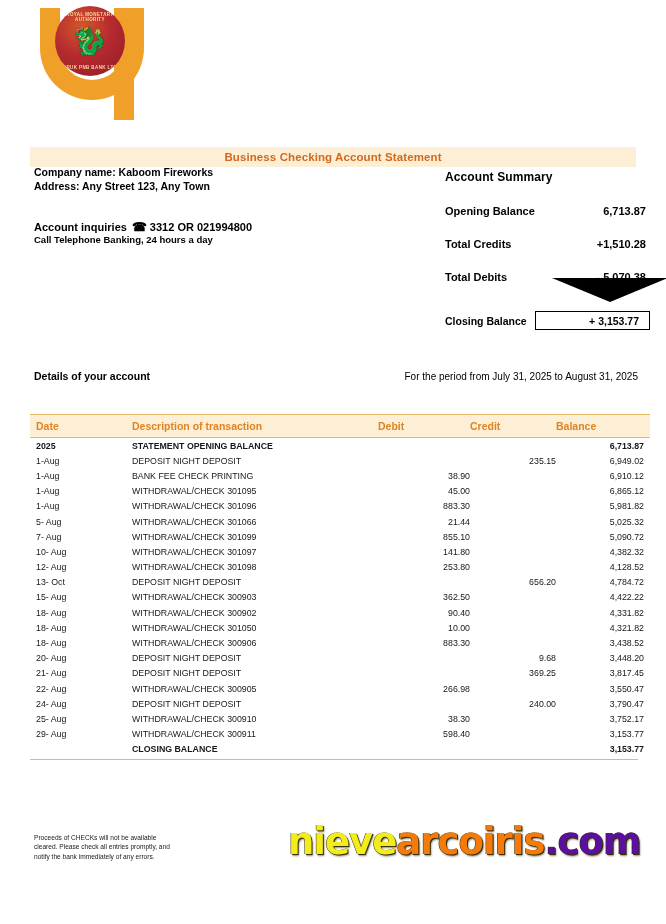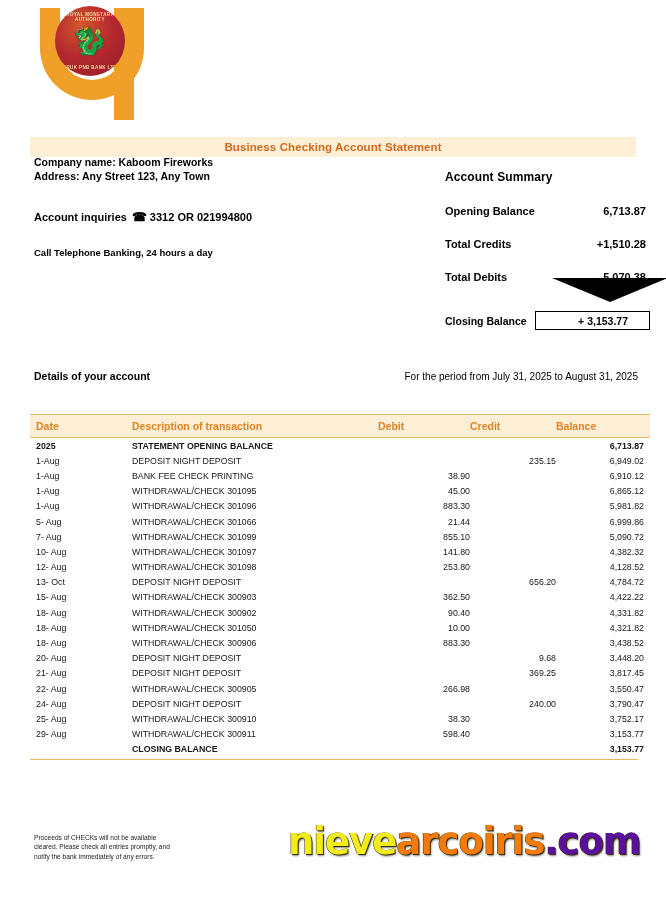--- a/index.html
+++ b/index.html
@@ -75,61 +75,60 @@
     font-size: 28px;
     line-height: 1;
     color: #f3c96a;
     text-shadow: 0 0 2px #6d1320;
   }
 
   
   .title-banner {
     position: absolute;
     left: 30px;
-    top: 137px;
+    top: 147px;
     width: 606px;
     height: 20px;
     background: #fcefd6;
     display: flex;
     align-items: center;
     justify-content: center;
   }
   .title-banner .t {
     font-size: 11.5px;
     font-weight: bold;
     color: #d2691e;
     letter-spacing: .1px;
   }
 
   
   .info-left {
     position: absolute;
     left: 34px;
-    top: 155px;
+    top: 165px;
     width: 380px;
   }
   .info-left .line {
     font-size: 10.5px;
     font-weight: bold;
     line-height: 14px;
     white-space: nowrap;
   }
   .info-left .inquiries {
     margin-top: 27px;
     font-size: 11px;
     font-weight: bold;
     white-space: nowrap;
   }
   .phone-icon {
     font-size: 12px;
     margin: 0 3px 0 5px;
     letter-spacing: 0;
   }
   .info-left .tb {
-    margin-top: 23px;
     font-size: 9.5px;
     font-weight: bold;
     white-space: nowrap;
   }
 
   
   .summary {
     position: absolute;
     left: 445px;
     top: 170px;
@@ -171,21 +170,21 @@
   }
   .closing-row .lbl { white-space: nowrap; }
   .closing-box {
     margin-left: 8px;
     flex: 1;
     border: 1.5px solid #000000;
     height: 19px;
     display: flex;
     align-items: center;
     justify-content: flex-end;
-    padding-right: 21px;
+    padding-right: 10px;
     box-sizing: border-box;
   }
 
   
   .details-line {
     position: absolute;
     left: 34px;
     top: 370px;
     width: 604px;
     display: flex;
@@ -378,21 +377,21 @@
           <td class="c-desc">WITHDRAWAL/CHECK 301096</td>
           <td class="c-debit">883.30</td>
           <td class="c-credit"></td>
           <td class="c-bal">5,981.82</td>
         </tr>
         <tr>
           <td class="c-date">5- Aug</td>
           <td class="c-desc">WITHDRAWAL/CHECK 301066</td>
           <td class="c-debit">21.44</td>
           <td class="c-credit"></td>
-          <td class="c-bal">6,999.86</td>
+          <td class="c-bal">5,025.32</td>
         </tr>
         <tr>
           <td class="c-date">7- Aug</td>
           <td class="c-desc">WITHDRAWAL/CHECK 301099</td>
           <td class="c-debit">855.10</td>
           <td class="c-credit"></td>
           <td class="c-bal">5,090.72</td>
         </tr>
         <tr>
           <td class="c-date">10- Aug</td>

